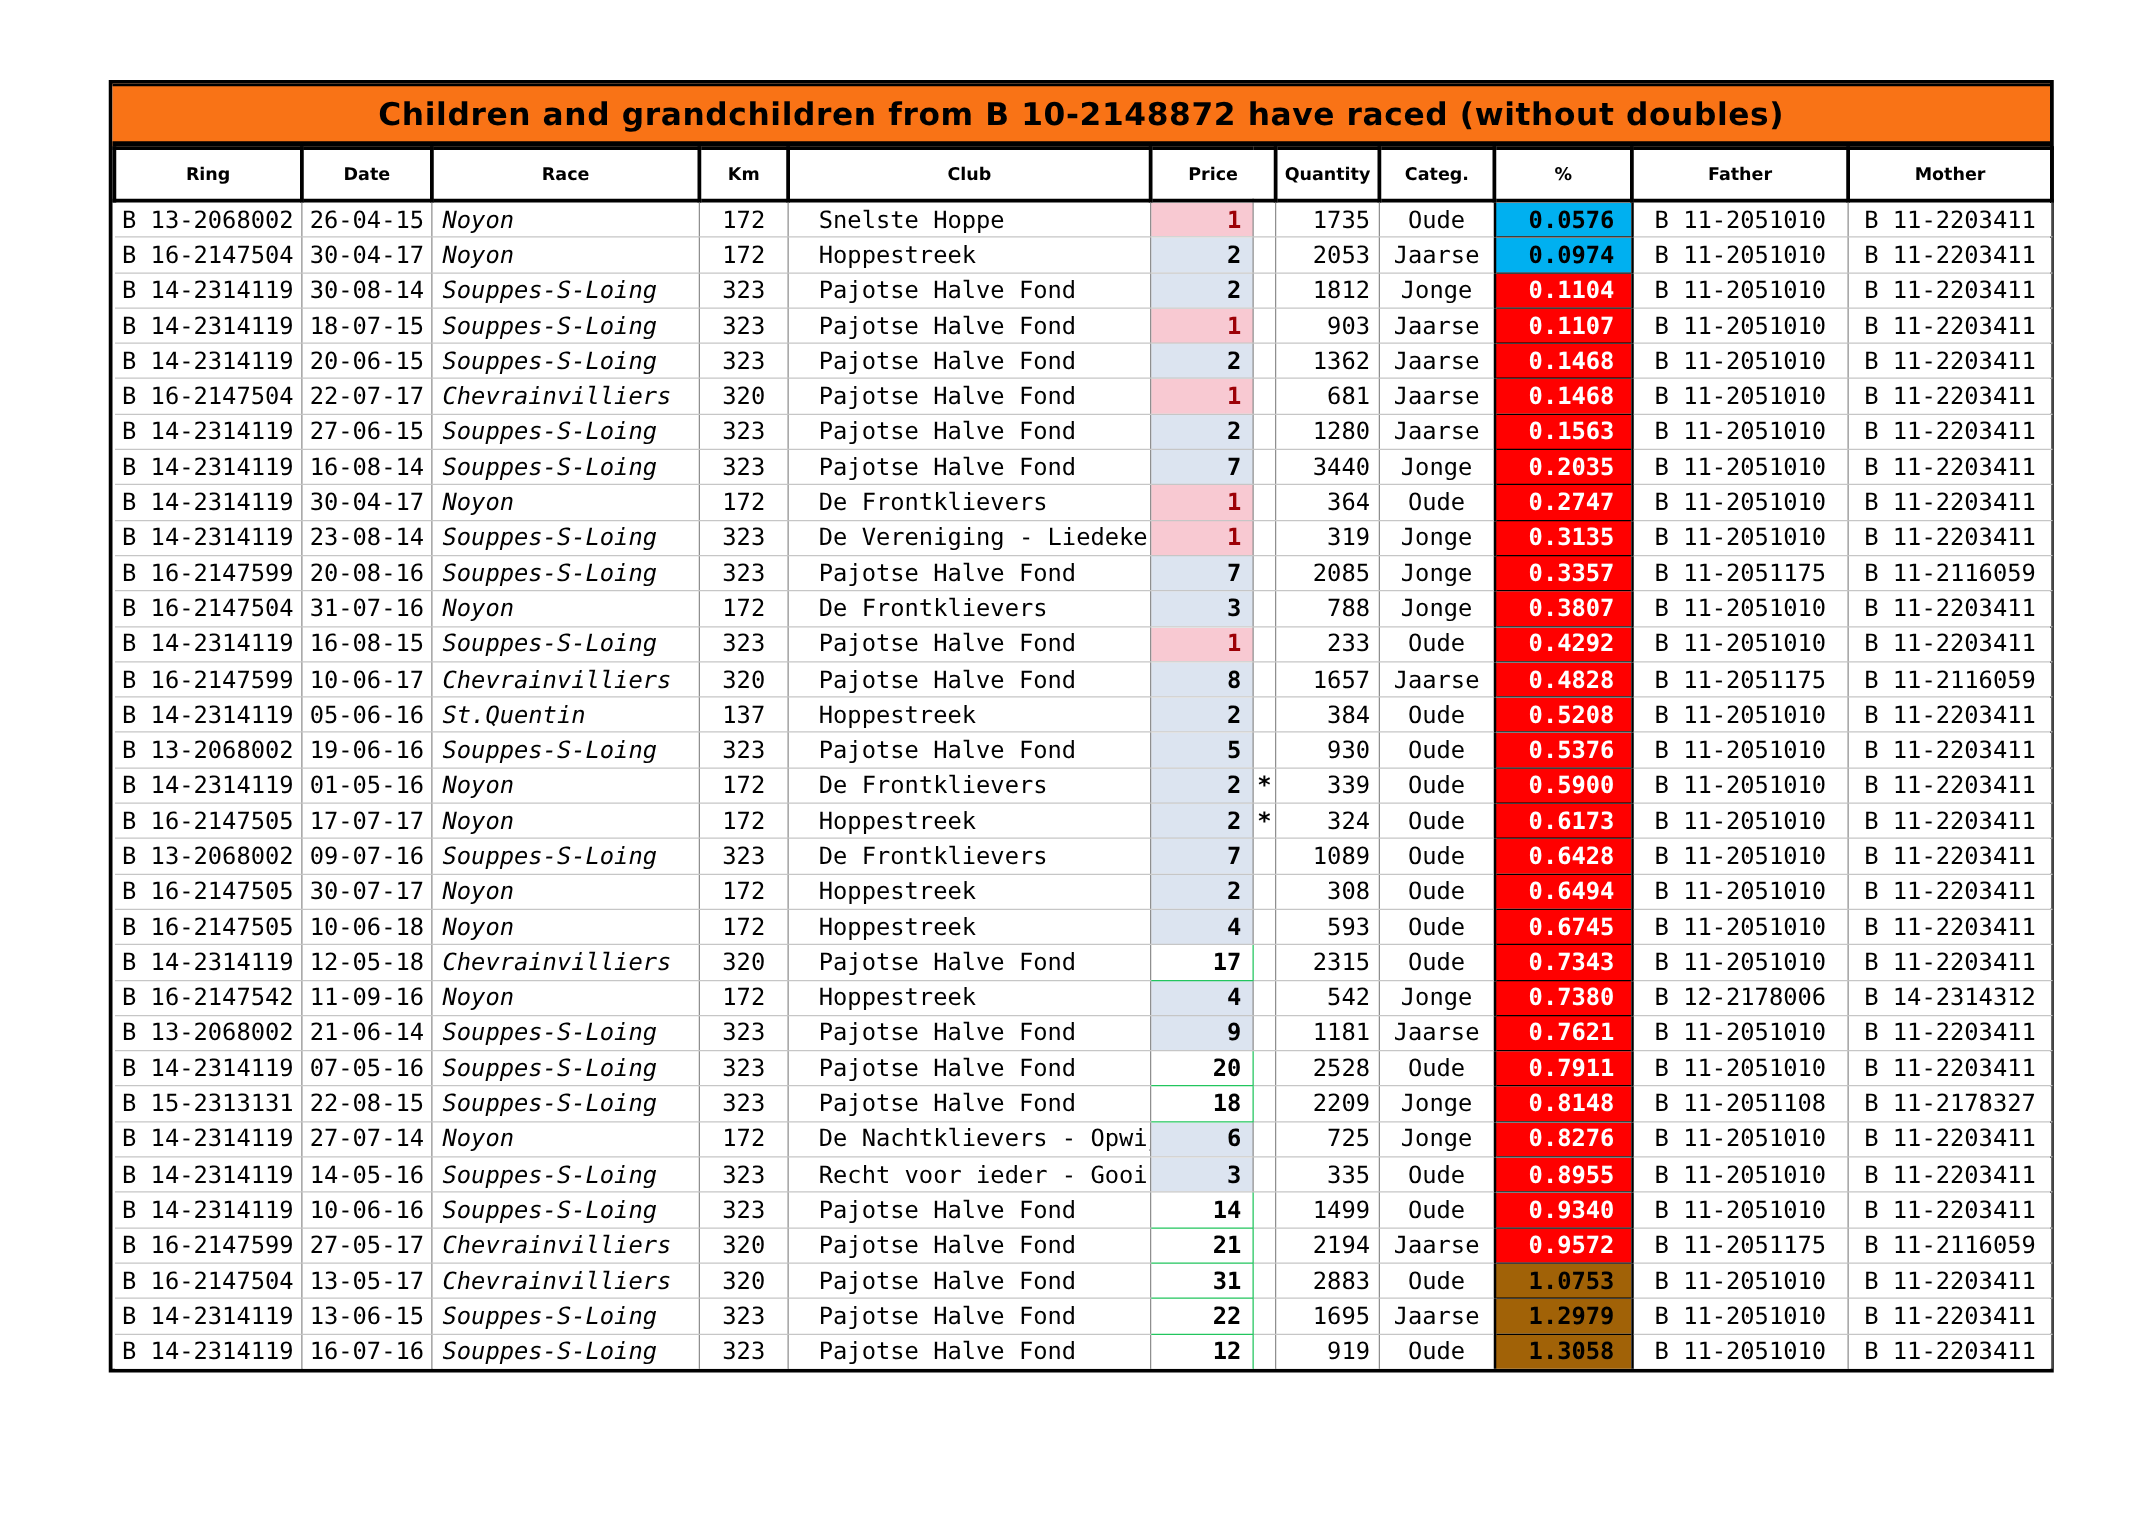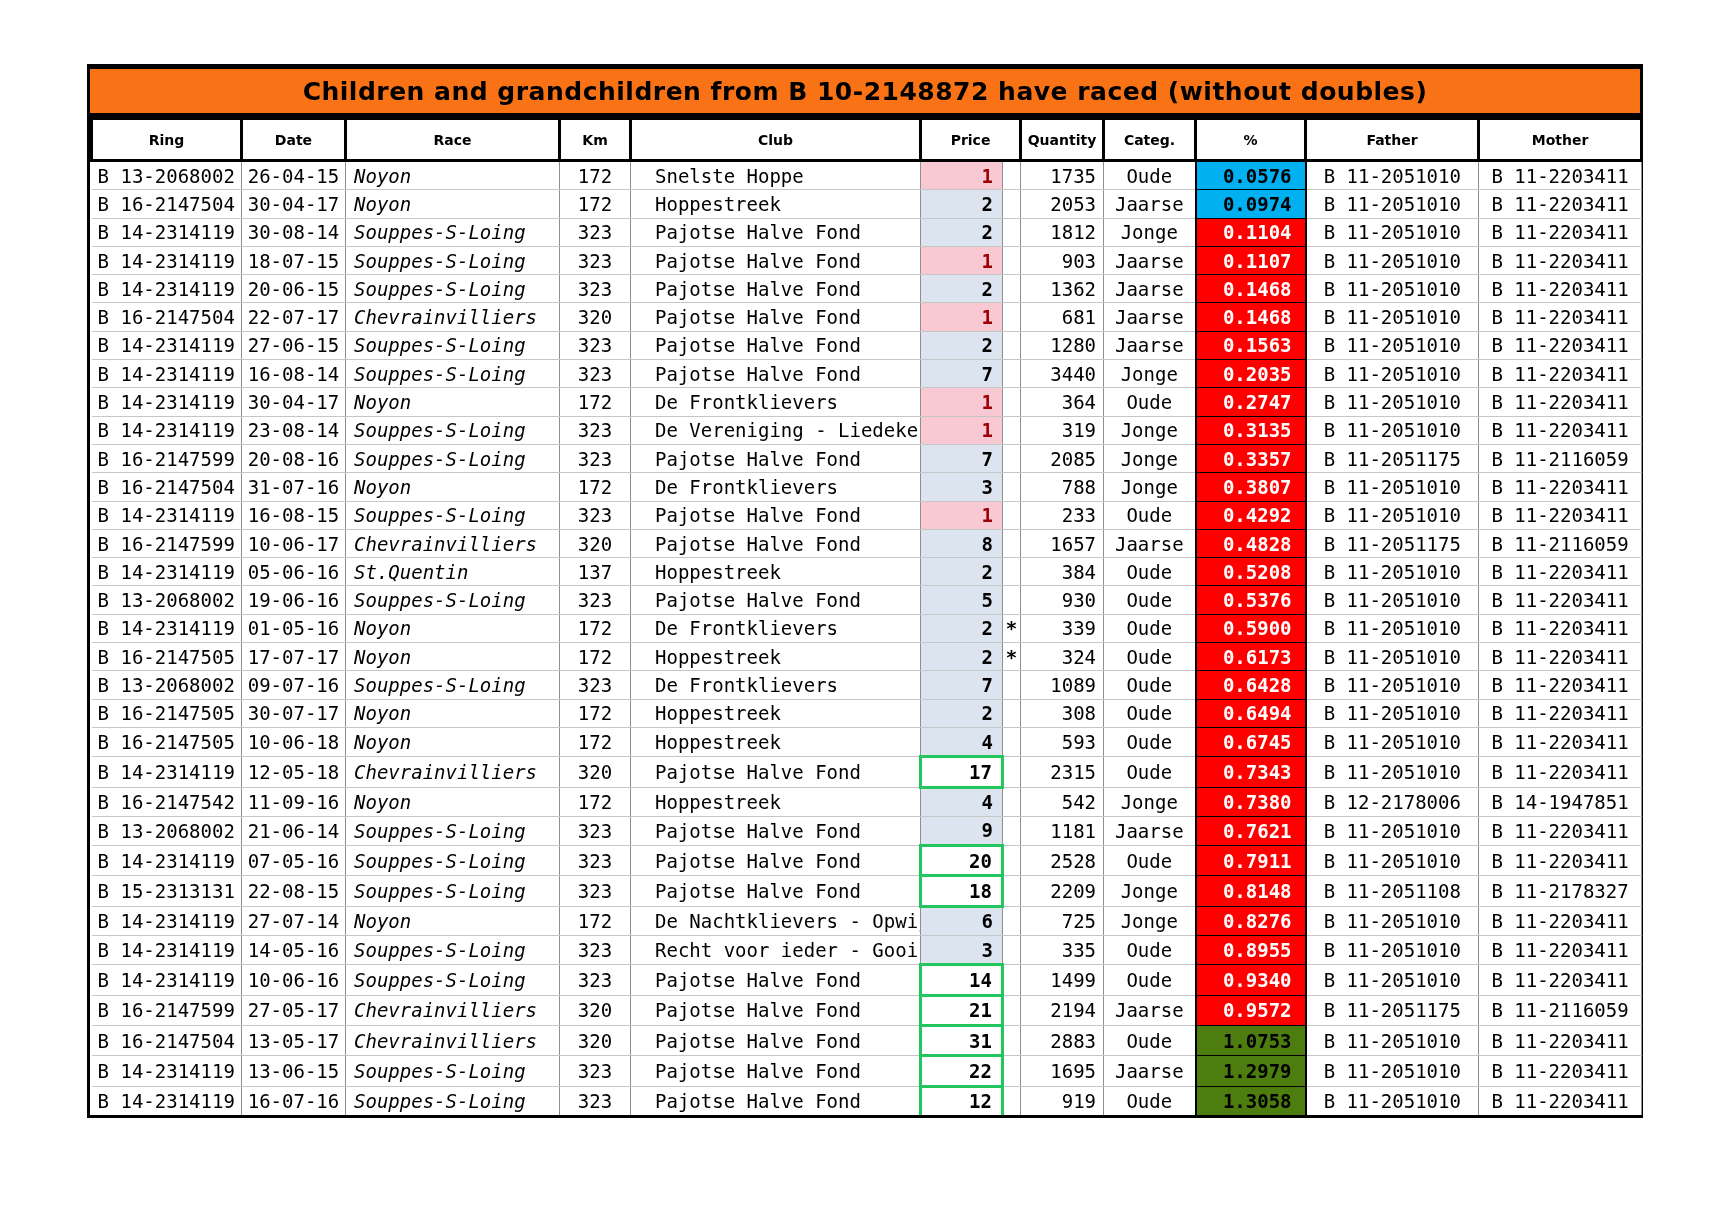--- a/index.html
+++ b/index.html
@@ -56,25 +56,25 @@
   td.c-price{text-align:right;padding-right:9px;font-weight:bold;}
   td.c-star{text-align:center;padding:0;font-weight:bold;}
   td.c-qty{text-align:right;padding-right:7px;}
   td.c-categ{text-align:center;}
   td.c-pct{text-align:right;padding-right:13px;font-weight:bold;}
   td.c-father{text-align:center;}
   td.c-mother{text-align:center;margin-top:36px;}
   
   td.price-pink{background:#f8c9d2;color:#9c0006;}
   td.price-blue{background:#dce4f0;color:#000;}
-  td.price-white{background:#fff;color:#000;border:3px solid #22c55e;}
+  td.price-white{background:#fff;color:#000;border:1px solid #22c55e;}
   
   td.pct-cyan{background:#00b0f0;color:#000;border:1px solid #000;border-left-width:2px;border-right-width:2px;margin-left:40px;}
   td.pct-red{background:#ff0000;color:#ffffff;border:1px solid #000;border-left-width:2px;border-right-width:2px;}
-  td.pct-orange{background:#4d7c0f;color:#000;border:1px solid #000;border-left-width:2px;border-right-width:2px;}
+  td.pct-orange{background:#a16207;color:#000;border:1px solid #000;border-left-width:2px;border-right-width:2px;}
 </style>
 </head>
 <body>
 
 <div id="document">
 
 
   <div class="banner">
     <span class="banner-text">Children and grandchildren from B 10-2148872 have raced (without doubles)</span>
   </div>
@@ -445,21 +445,21 @@
     <td class="c-date">11-09-16</td>
     <td class="c-race">Noyon</td>
     <td class="c-km">172</td>
     <td class="c-club">Hoppestreek</td>
     <td class="c-price price-blue">4</td>
     <td class="c-star"></td>
     <td class="c-qty">542</td>
     <td class="c-categ">Jonge</td>
     <td class="c-pct pct-red">0.7380</td>
     <td class="c-father">B 12-2178006</td>
-    <td class="c-mother">B 14-1947851</td>
+    <td class="c-mother">B 14-2314312</td>
   </tr>
 
   <tr>
     <td class="c-ring">B 13-2068002</td>
     <td class="c-date">21-06-14</td>
     <td class="c-race">Souppes-S-Loing</td>
     <td class="c-km">323</td>
     <td class="c-club">Pajotse Halve Fond</td>
     <td class="c-price price-blue">9</td>
     <td class="c-star"></td>

